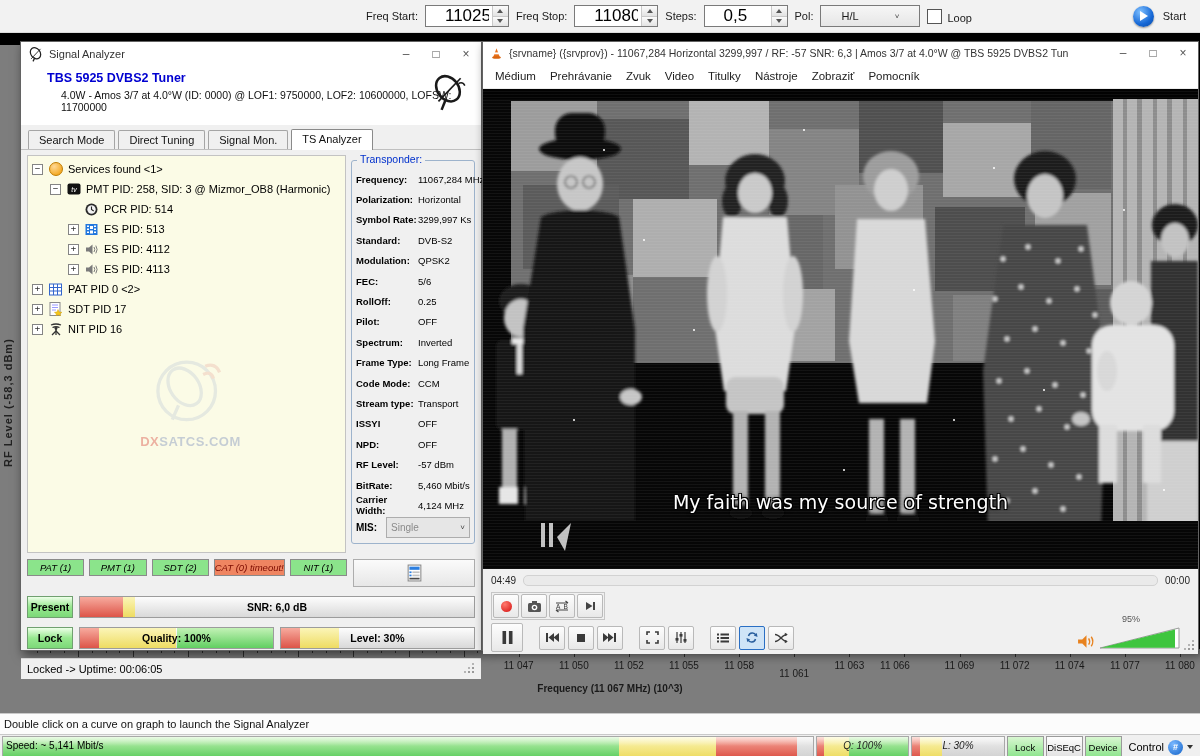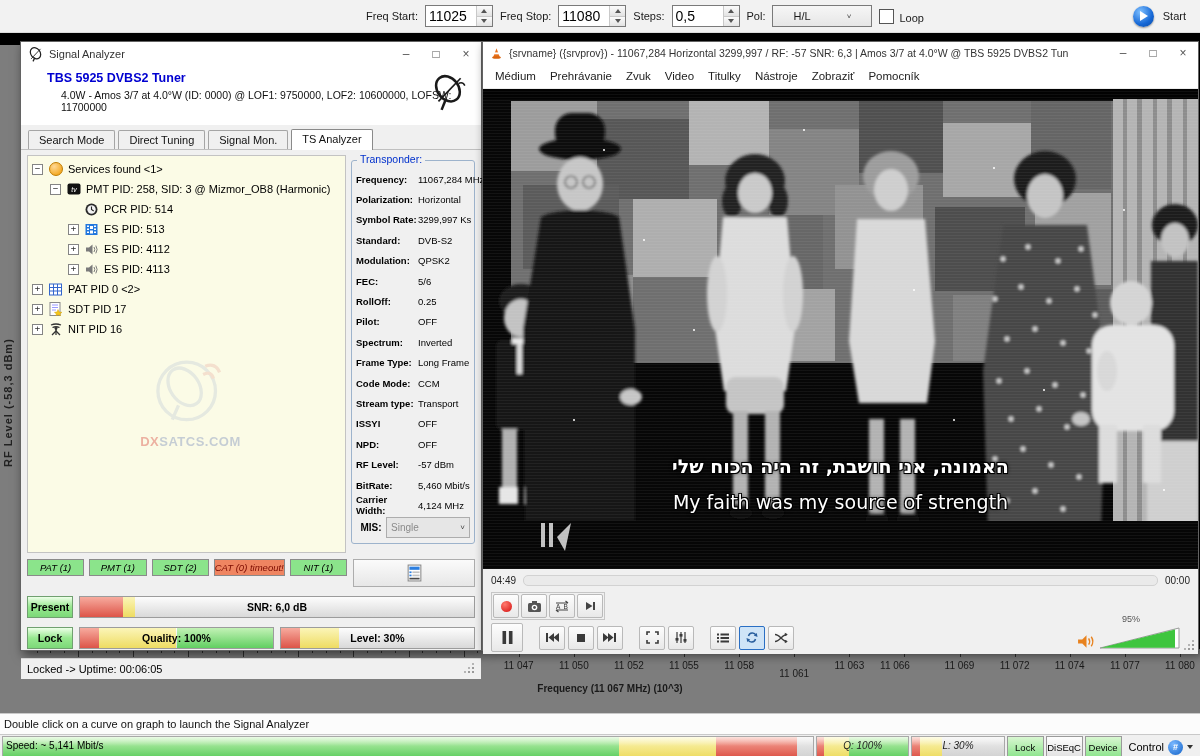--- a/index.html
+++ b/index.html
@@ -4,21 +4,21 @@
 <style>
   html,body{margin:0;padding:0;background:#444;}
   .screen{position:relative;width:1200px;height:756px;background:#f0f0f0;overflow:hidden;
           font-family:"Liberation Sans",sans-serif;-webkit-font-smoothing:antialiased;}
 
   
   .top-toolbar{height:32px;background:#f2f2f2;border-bottom:1px solid #dcdcdc;
     display:flex;align-items:center;justify-content:space-between;padding:0 14px 0 366px;font-size:11px;color:#1a1a1a;}
   .tb-left{display:flex;align-items:center;gap:7px;}
   .spinner{display:inline-flex;border:1px solid #7a7a7a;background:#fff;height:20px;}
-  .spinner input{width:44px;border:none;outline:none;font-size:14px;padding:0 3px;font-family:inherit;}
+  .spinner input{width:44px;border:none;outline:none;font-size:17px;padding:0 3px;font-family:inherit;margin-left:16px;}
   .spin-col{width:15px;display:flex;flex-direction:column;border-left:1px solid #c9c9c9;}
   .spin-btn{flex:1;background:linear-gradient(#fbfbfb,#e3e3e3);display:flex;align-items:center;justify-content:center;}
   .spin-btn+.spin-btn{border-top:1px solid #c9c9c9;}
   .arr-up{width:0;height:0;border-left:3px solid transparent;border-right:3px solid transparent;border-bottom:4px solid #555;}
   .arr-dn{width:0;height:0;border-left:3px solid transparent;border-right:3px solid transparent;border-top:4px solid #555;}
   .select-box{width:58px;height:20px;border:1px solid #7a7a7a;background:linear-gradient(#f6f6f6,#e6e6e6);
     display:flex;align-items:center;justify-content:space-between;padding:0 20px;}
   .chev{font-size:8px;color:#444;}
   .checkbox{width:13px;height:13px;border:1px solid #555;background:#fff;display:inline-block;vertical-align:-2px;margin-right:5px;}
   .tb-right{display:flex;align-items:center;gap:9px;}
@@ -64,21 +64,21 @@
   .watermark{position:absolute;left:50%;top:200px;transform:translateX(-50%);opacity:.55;text-align:center;pointer-events:none;}
   .wm-text{font-size:13px;font-weight:bold;letter-spacing:.5px;}
   .wm-dx{color:#e0766a;margin-left:8px;}
   .wm-rest{color:#9aa8c6;}
   .tp-panel{width:124px;}
   .tp-group{position:relative;border:1px solid #9db3cc;border-radius:3px;margin-top:5px;padding:8px 4px 2px 4px;height:372px;background:#f0f0f0;}
   .tp-legend{position:absolute;top:-8px;left:5px;background:#f0f0f0;color:#0030cc;font-size:10.5px;padding:0 3px;}
   .tp-row{display:flex;align-items:center;height:20.4px;font-size:9.5px;color:#000;}
   .tp-row b{width:62px;flex:none;font-size:9.5px;}
   .tp-row span{flex:1;white-space:nowrap;}
-  .mis-row{display:flex;align-items:center;height:24px;font-size:10px;text-align:center;}
+  .mis-row{display:flex;align-items:center;height:24px;font-size:10px;}
   .mis-row b{width:30px;}
   .mis-select{flex:1;height:19px;background:#e6e6e6;border:1px solid #adadad;color:#8a8a8a;font-size:10px;
     display:flex;align-items:center;justify-content:space-between;padding:0 4px;}
   .badges-row{display:flex;padding:6px 6px 0 6px;gap:6px;align-items:flex-start;flex:none;}
   .badges{display:flex;gap:5px;width:320px;flex:none;}
   .badge{flex:1;height:15px;font-size:9.5px;font-style:italic;display:flex;align-items:center;justify-content:center;
     border:1px solid #8a8a8a;white-space:nowrap;color:#000;}
   .badge.ok{background:#8be48b;}
   .badge.error{background:#ef8561;color:#7c0c00;}
   .save-report-btn{width:122px;height:26px;border:1px solid #adadad;background:linear-gradient(#fbfbfb,#e7e7e7);
@@ -775,21 +775,20 @@
               <rect x="680" y="400" width="2" height="2"></rect>
               <rect x="160" y="150" width="2" height="2"></rect>
               <rect x="470" y="330" width="2" height="2"></rect>
             </g>
           <defs>
               <filter id="soft" x="-5%" y="-5%" width="110%" height="110%">
                 <feGaussianBlur stdDeviation="1.4"></feGaussianBlur>
               </filter>
             </defs>
         </svg>
-        <div class="subtitle sub1" dir="rtl">האמונה, אני חושבת, זה היה הכוח שלי</div>
         <div class="subtitle sub2">My faith was my source of strength</div>
       </div>
       <div class="controls">
         <div class="seek-row">
           <span>04:49</span>
           <div class="seek-track"></div>
           <span>00:00</span>
         </div>
         <div class="adv-row">
             <div class="adv-group" id="advButtons">

